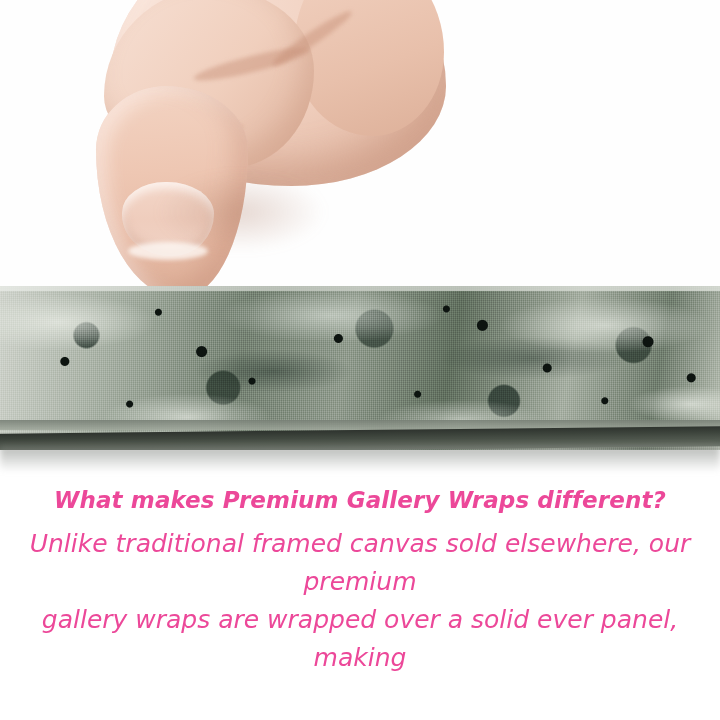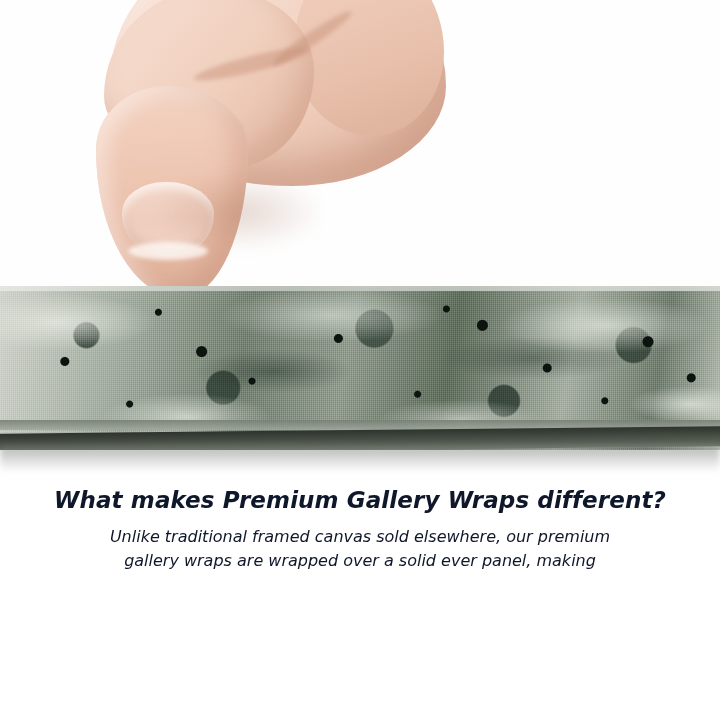--- a/index.html
+++ b/index.html
@@ -219,33 +219,33 @@
     filter: blur(3px);
   }
 
   
   .caption {
     position: absolute;
     left: 0;
     top: 486px;
     width: 720px;
     text-align: center;
-    color: #0f172a;
+    color: #ec4899;
     font-family: "DejaVu Sans", sans-serif;
     font-style: italic;
   }
   .caption-title {
     font-size: 23px;
     font-weight: 600;
     letter-spacing: 0.1px;
     margin: 0 0 10px 0;
     line-height: 1.25;
   }
   .caption-body {
-    font-size: 16px;
+    font-size: 25px;
     font-weight: 400;
     line-height: 1.52;
     margin: 0;
     padding: 0 20px;
   }
   .caption-body .line { display: block; }
 </style>
 </head>
 <body>
 

